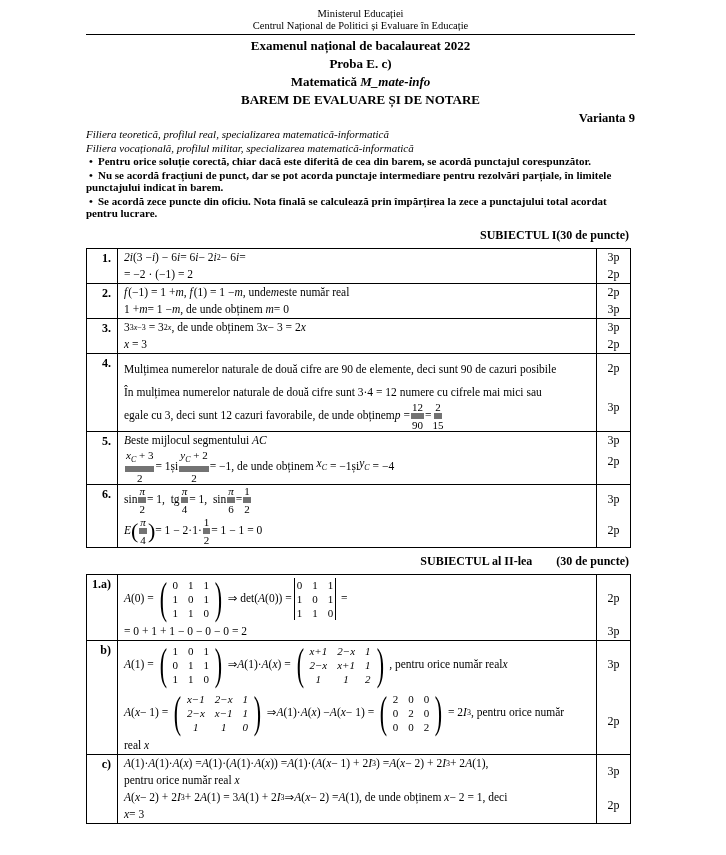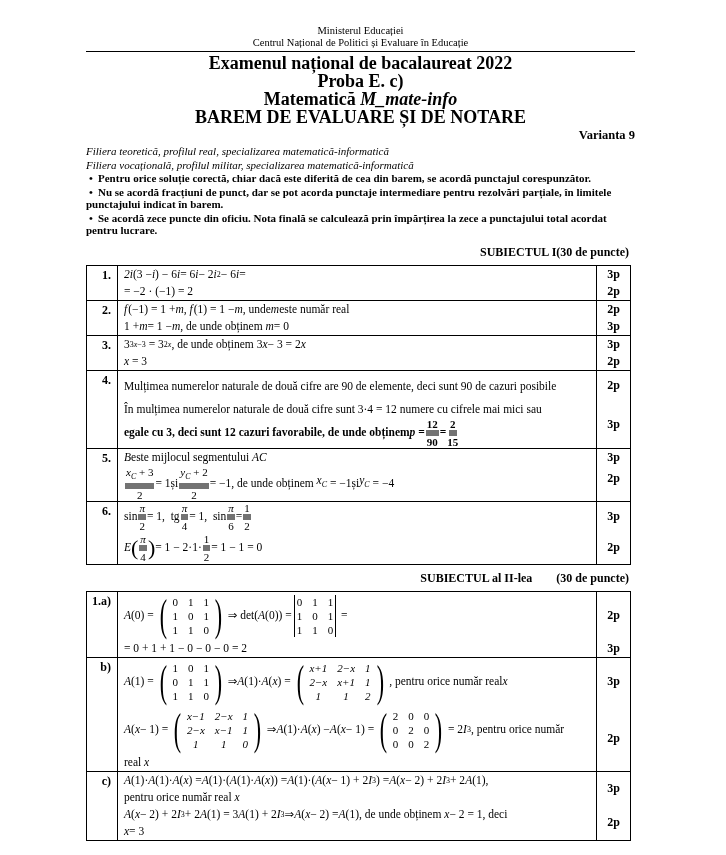--- a/index.html
+++ b/index.html
@@ -1,35 +1,35 @@
 <!DOCTYPE html>
 <html><head>
 <meta charset="utf-8">
 <style>
   * { box-sizing: border-box; margin: 0; padding: 0; }
   html, body { width: 726px; height: 855px; background: #ffffff; overflow: hidden; }
   body { font-family: "Liberation Serif", serif; color: #000; position: relative; font-size: 11.5px; }
-  .page { position: absolute; left: 86px; top: 17px; width: 549px; }
+  .page { position: absolute; left: 86px; top: 0; width: 549px; }
   .ministry { text-align: center; font-size: 10.5px; line-height: 12px; padding-top: 8px; }
   .hr { border-top: 1.5px solid #000; margin-top: 2px; }
-  .title { text-align: center; font-weight: bold; font-size: 18px; line-height: 14px; margin-top: 4px; }
+  .title { text-align: center; font-weight: bold; font-size: 13px; line-height: 14px; margin-top: 4px; }
   .title i { font-style: italic; }
   .variant { text-align: right; font-weight: bold; font-size: 12.5px; margin-top: 4px; padding-right: 0px; }
   .filiera { font-style: italic; font-weight: normal; font-size: 11px; line-height: 12px; margin-top: 2px; }
   .bullet { font-weight: bold; font-size: 11px; line-height: 12.5px; margin-top: 1px; }
   .bullet .dot { display: inline-block; width: 12px; padding-left: 3px; }
   .subject-head { display: flex; justify-content: flex-end; font-weight: bold; font-size: 12px; margin-top: 8px; height: 15px; }
   .subject-head .pts { padding-right: 6px; }
   table { border-collapse: collapse; width: 545px; margin-top: 5px; }
   td { border: 1.5px solid #000; vertical-align: top; }
   td.num { width: 31px; text-align: right; font-weight: bold; font-size: 12px; padding: 2px 6px 0 0; }
   td.pts { width: 34px; padding: 0; }
   td.body { padding: 0 6px; }
   .line { display: flex; align-items: center; min-height: 17px; line-height: 15px; font-size: 11.5px; }
-  .pline { display: flex; align-items: center; justify-content: center; min-height: 17px; font-weight: bold; font-size: 12px; }
+  .pline { display: flex; align-items: center; justify-content: center; min-height: 17px; font-weight: normal; font-size: 12px; }
   .m { font-family: "Liberation Serif", serif; font-style: italic; }
   .frac { display: inline-flex; flex-direction: column; align-items: center; vertical-align: middle; font-size: 11px; line-height: 12px; margin: 0 1px; }
   .frac .n { border-bottom: 6px solid #737373; padding: 0 1px; }
   .mat { display: inline-flex; align-items: center; vertical-align: middle; margin: 0 2px; }
   .mat .br { font-size: 44px; line-height: 44px; font-weight: 100; transform: scaleX(0.5); }
   .mat .det { border-left: 1px solid #000; border-right: 1px solid #000; }
   .grid { display: grid; column-gap: 10px; row-gap: 0; font-size: 11px; line-height: 14px; padding: 0 2px; }
   .grid span { text-align: center; }
   .tall { min-height: 48px; }
   sup, sub { font-size: 8px; }
@@ -96,21 +96,21 @@
         <div class="pline">3p</div>
         <div class="pline">2p</div>
       </td>
     </tr>
 
     <tr>
       <td class="num">4.</td>
       <td class="body">
         <div class="line" style="min-height:30px; text-align:justify; padding-top:1px;">Mulțimea numerelor naturale de două cifre are 90 de elemente, deci sunt 90 de cazuri posibile</div>
         <div class="line">În mulțimea numerelor naturale de două cifre sunt 3·4 = 12 numere cu cifrele mai mici sau</div>
-        <div class="line" style="min-height:30px;font-weight:bold;"><span>egale cu 3, deci sunt 12 cazuri favorabile, de unde obținem </span><span class="m">p</span>&nbsp;=<span class="frac">
+        <div class="line" style="min-height:30px;"><span>egale cu 3, deci sunt 12 cazuri favorabile, de unde obținem </span><span class="m">p</span>&nbsp;=<span class="frac">
                 <span class="n">12</span>
                 <span>90</span>
               </span>=<span class="frac">
                 <span class="n">2</span>
                 <span>15</span>
               </span></div>
       </td>
       <td class="pts">
         <div class="pline" style="min-height:30px;">2p</div>
         <div class="pline" style="min-height:47px;">3p</div>

